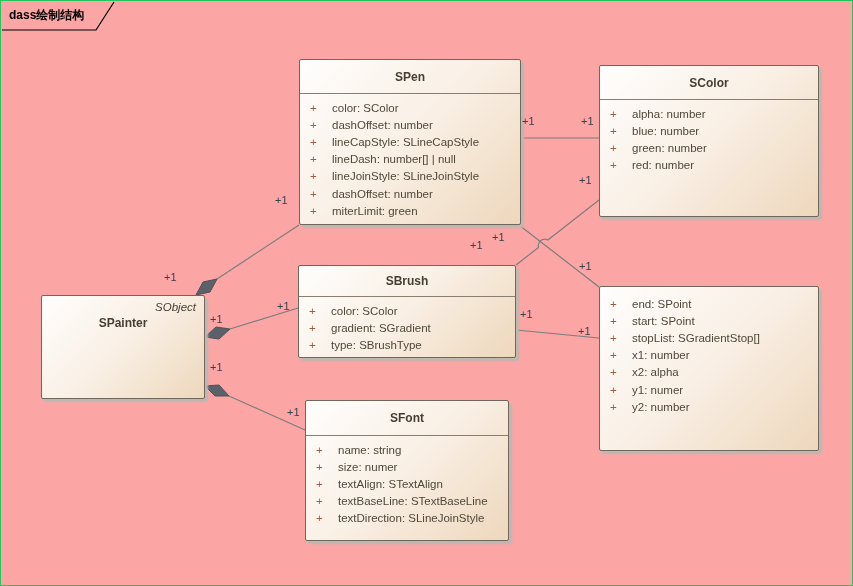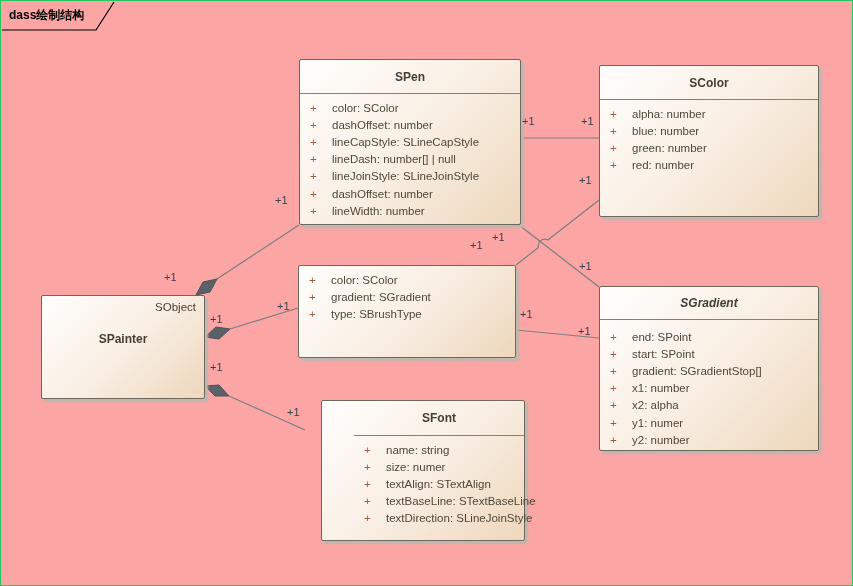--- a/index.html
+++ b/index.html
@@ -38,25 +38,25 @@
 
   .box-spen      {left:298px; top:58px;  width:222px; height:166px;}
   .box-spen      .cls-title{height:34px;}
   .box-scolor    {left:598px; top:58px;  width:220px; height:152px;margin-top:6px;}
   .box-scolor    .cls-title{height:34px;}
   .box-sbrush    {left:297px; top:264px; width:218px; height:93px;}
   .box-sbrush    .cls-title{height:31px;}
   .box-sgradient {left:598px; top:285px; width:220px; height:165px;}
   .box-sgradient .cls-title{height:33px;}
   .box-sgradient .cls-attrs{padding-top:8px;}
-  .box-sfont     {left:320px; top:399px; width:204px; height:141px;padding-left:32px;}
+  .box-sfont     {left:304px; top:399px; width:204px; height:141px;}
   .box-sfont     .cls-title{height:35px;}
   .box-spainter  {left:40px;  top:294px; width:164px; height:104px;}
-  .stereo{position:absolute; top:5px; right:8px; font-size:11.5px; color:#463e33;margin-left:43px;}
-  .painter-title{margin-top:36px; text-align:center; font-size:12px; font-weight:bold; color:#463e33;}
+  .stereo{position:absolute; top:5px; right:8px; font-size:11.5px; font-style:italic; color:#463e33;margin-left:43px;}
+  .painter-title{margin-top:20px; text-align:center; font-size:12px; font-weight:bold; color:#463e33;}
 
   .mult-label{
     position:absolute; font-size:11px; color:#39404d; white-space:nowrap;
     font-family:"Liberation Sans", sans-serif;
   }
 </style>
 </head>
 <body>
 
 <div id="canvas">
@@ -99,21 +99,21 @@
         <div class="attr-row">
           <span class="vis">+</span>
           <span class="attr-text">lineJoinStyle: SLineJoinStyle</span>
         </div>
         <div class="attr-row">
           <span class="vis">+</span>
           <span class="attr-text">dashOffset: number</span>
         </div>
         <div class="attr-row">
           <span class="vis">+</span>
-          <span class="attr-text">lineWidth: number</span>
+          <span class="attr-text">miterLimit: green</span>
         </div>
       </div>
   </div>
 
   <div class="cls box-scolor">
     <div class="cls-title">SColor</div>
     <div class="cls-attrs">
         <div class="attr-row">
           <span class="vis">+</span>
           <span class="attr-text">alpha: number</span>
@@ -127,50 +127,50 @@
           <span class="attr-text">green: number</span>
         </div>
         <div class="attr-row">
           <span class="vis">+</span>
           <span class="attr-text">red: number</span>
         </div>
       </div>
   </div>
 
   <div class="cls box-sbrush">
+    <div class="cls-title">SBrush</div>
     <div class="cls-attrs">
         <div class="attr-row">
           <span class="vis">+</span>
           <span class="attr-text">color: SColor</span>
         </div>
         <div class="attr-row">
           <span class="vis">+</span>
           <span class="attr-text">gradient: SGradient</span>
         </div>
         <div class="attr-row">
           <span class="vis">+</span>
           <span class="attr-text">type: SBrushType</span>
         </div>
       </div>
   </div>
 
   <div class="cls box-sgradient">
-    <div class="cls-title italic">SGradient</div>
     <div class="cls-attrs">
         <div class="attr-row">
           <span class="vis">+</span>
           <span class="attr-text">end: SPoint</span>
         </div>
         <div class="attr-row">
           <span class="vis">+</span>
           <span class="attr-text">start: SPoint</span>
         </div>
         <div class="attr-row">
           <span class="vis">+</span>
-          <span class="attr-text">gradient: SGradientStop[]</span>
+          <span class="attr-text">stopList: SGradientStop[]</span>
         </div>
         <div class="attr-row">
           <span class="vis">+</span>
           <span class="attr-text">x1: number</span>
         </div>
         <div class="attr-row">
           <span class="vis">+</span>
           <span class="attr-text">x2: alpha</span>
         </div>
         <div class="attr-row">

